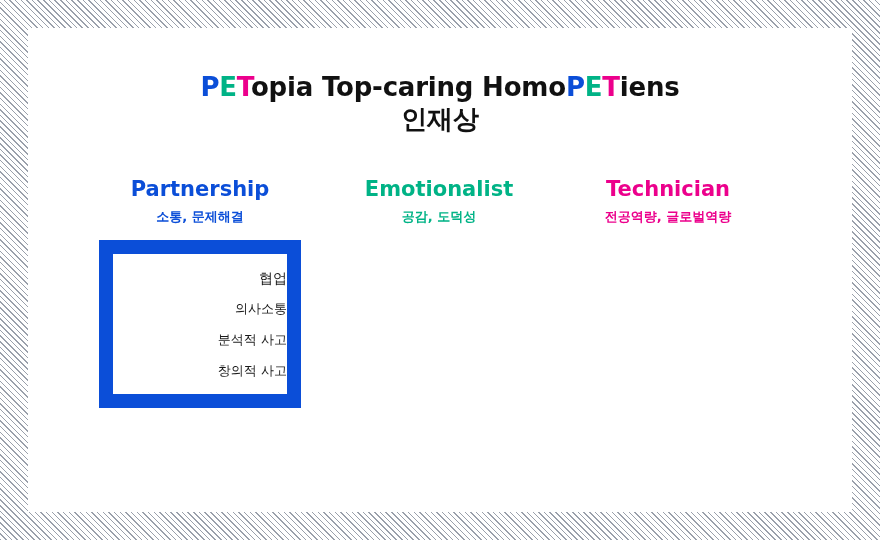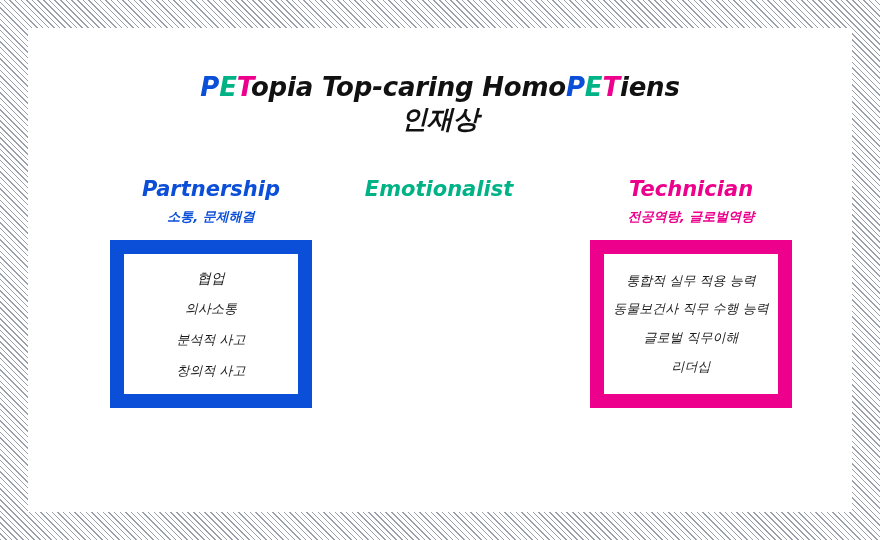--- a/index.html
+++ b/index.html
@@ -20,21 +20,20 @@
     width: 880px;
     height: 540px;
     box-sizing: border-box;
     background-color: #ffffff;
     background-image:
       repeating-linear-gradient(
         45deg,
         #9aa0ab 0px, #9aa0ab 1px,
         rgba(255,255,255,0) 1px, rgba(255,255,255,0) 4px
       );
-    font-style: italic;
   }
   #canvas {
     position: absolute;
     left: 28px;
     top: 28px;
     right: 28px;
     bottom: 28px;
     background: #ffffff;
   }
 
@@ -64,23 +63,23 @@
     left: 54px;
     right: 54px;
     top: 150px;
   }
   .col {
     position: absolute;
     top: 0;
     width: 202px;
     text-align: center;
   }
-  .col-1 { left: 28px; }
+  .col-1 { left: 17px; }
   .col-2 { left: 256px; }
-  .col-3 { left: 508px; }
+  .col-3 { left: 485px; }
 
   .col-heading {
     font-size: 21px;
     font-weight: bold;
     line-height: 1.1;
     white-space: nowrap;
   }
   .col-sub {
     margin-top: 9px;
     font-size: 13px;
@@ -99,21 +98,21 @@
     align-items: center;
     justify-content: center;
   }
   .box-1 { border: 14px solid #0b4ed8; }
   .box-2 { border: 14px solid #00b386; }
   .box-3 { border: 14px solid #ec008c; }
 
   .box-inner {
     display: flex;
     flex-direction: column;
-    align-items: center;
+    align-items: flex-end;
     justify-content: center;
     width: 100%;
   }
   .item {
     color: #1a1a1a;
     font-size: 13px;
     line-height: 1.15;
     white-space: nowrap;
     margin: 8px 0;
   }
@@ -143,30 +142,23 @@
             <div class="item first-lg">협업</div>
             <div class="item">의사소통</div>
             <div class="item">분석적 사고</div>
             <div class="item">창의적 사고</div>
           </div>
         </div>
       </div>
 
       <div class="col col-2">
         <div class="col-heading c-green">Emotionalist</div>
+        <div class="col-sub c-green">공감, 도덕성</div>
       </div>
 
       <div class="col col-3">
         <div class="col-heading c-pink">Technician</div>
         <div class="col-sub c-pink">전공역량, 글로벌역량</div>
-        <div class="box box-3">
-          <div class="box-inner">
-            <div class="item compact">통합적 실무 적용 능력</div>
-            <div class="item compact">동물보건사 직무 수행 능력</div>
-            <div class="item compact">글로벌 직무이해</div>
-            <div class="item compact">리더십</div>
-          </div>
-        </div>
       </div>
 
     </div>
   </div>
 </div>
 
 </body></html>

